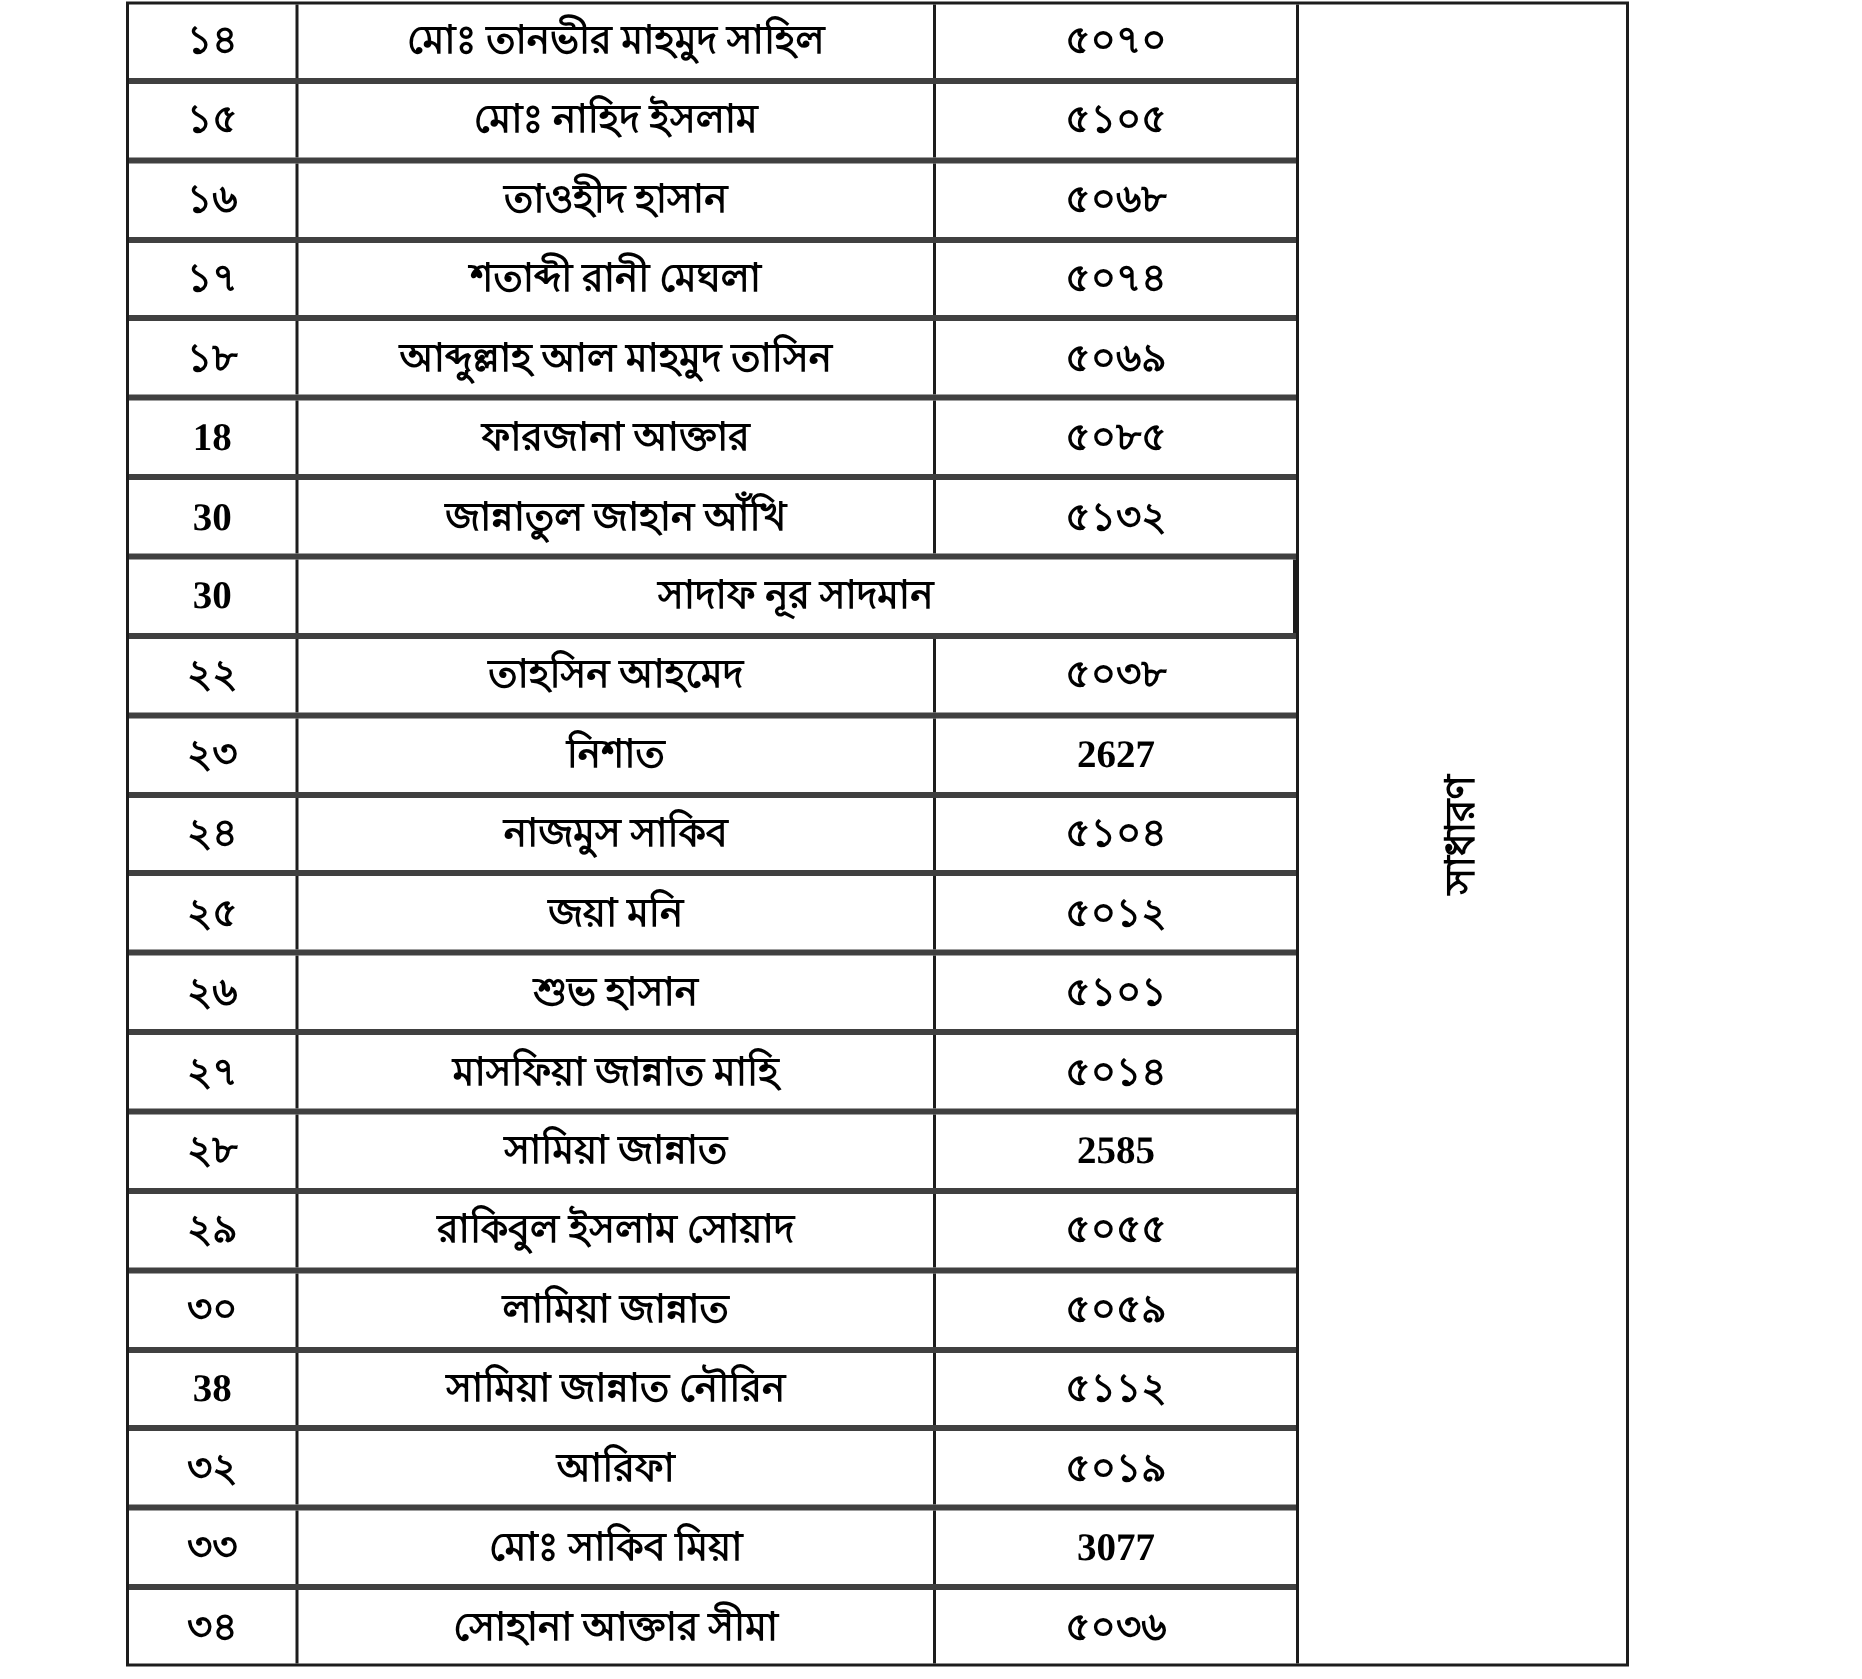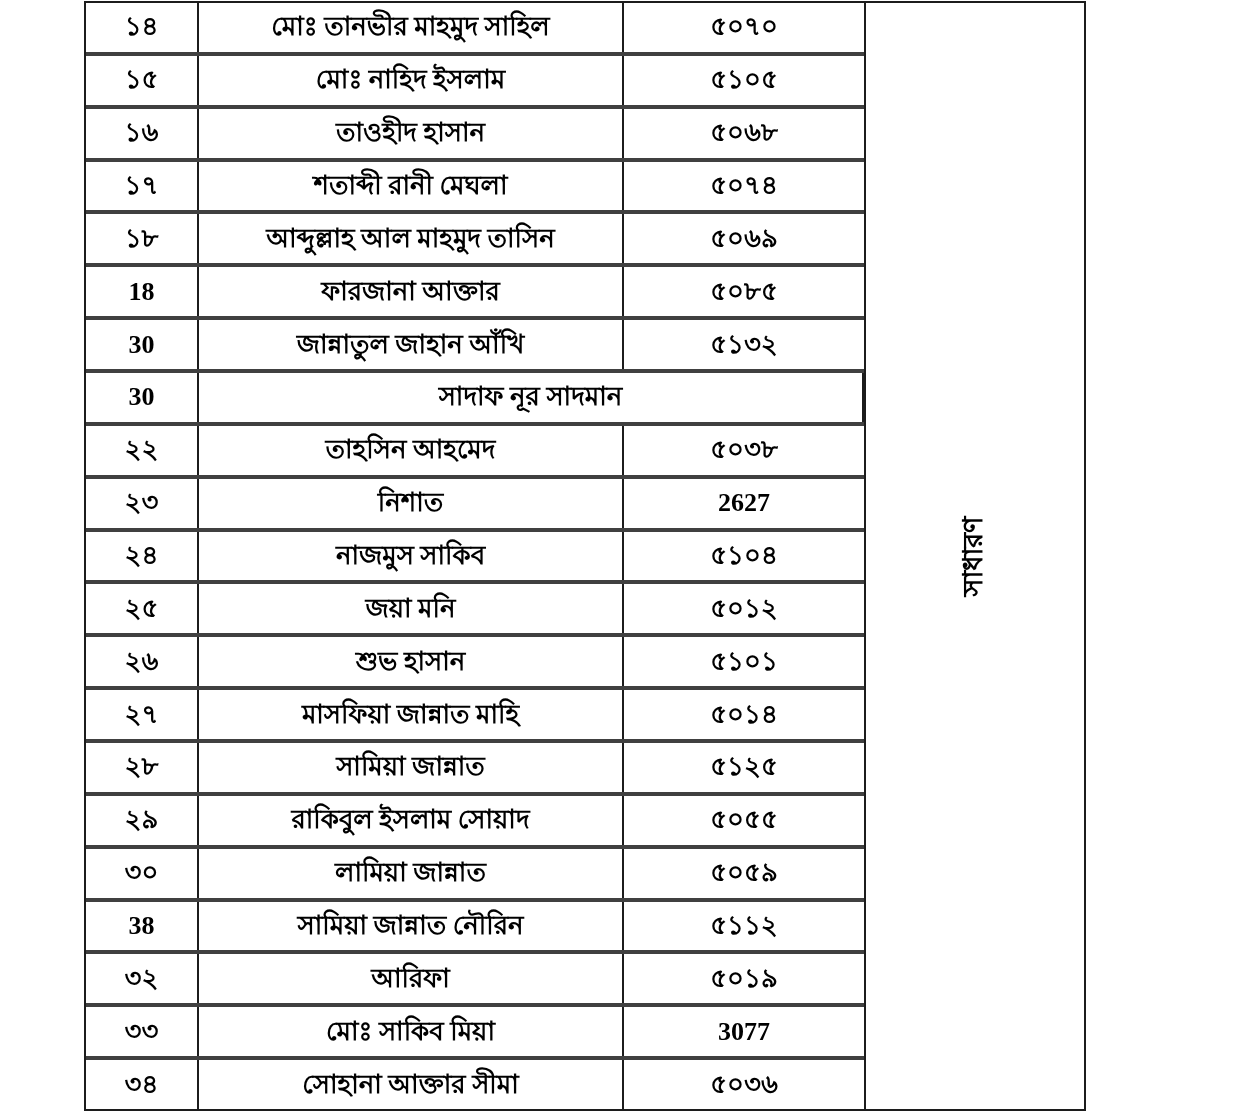--- a/index.html
+++ b/index.html
@@ -148,21 +148,21 @@
         <div class="cell roll">৫১০১</div>
       </div>
       <div class="row">
         <div class="cell serial">২৭</div>
         <div class="cell name">মাসফিয়া জান্নাত মাহি</div>
         <div class="cell roll">৫০১৪</div>
       </div>
       <div class="row">
         <div class="cell serial">২৮</div>
         <div class="cell name">সামিয়া জান্নাত</div>
-        <div class="cell roll">৫১২৫</div>
+        <div class="cell roll">2585</div>
       </div>
       <div class="row">
         <div class="cell serial">২৯</div>
         <div class="cell name">রাকিবুল ইসলাম সোয়াদ</div>
         <div class="cell roll">৫০৫৫</div>
       </div>
       <div class="row">
         <div class="cell serial">৩০</div>
         <div class="cell name">লামিয়া জান্নাত</div>
         <div class="cell roll">৫০৫৯</div>

